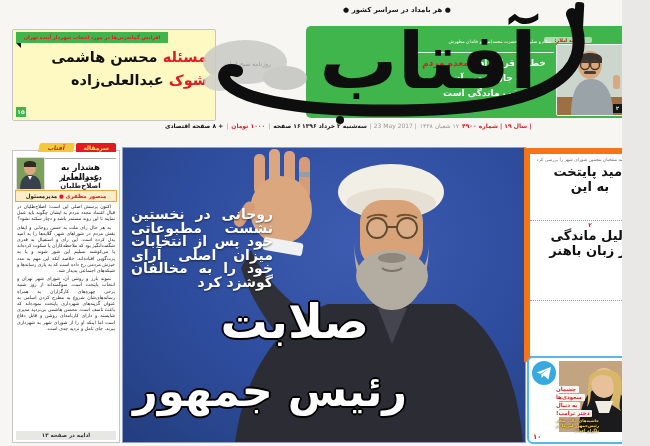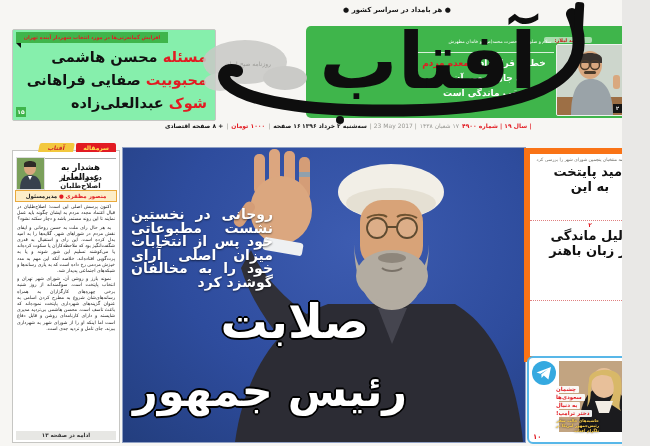--- a/index.html
+++ b/index.html
@@ -3,21 +3,21 @@
 <meta charset="utf-8">
 <style>
   html,body{margin:0;padding:0;background:#e9e8e6;}
   .page{position:relative;width:622px;height:446px;background:#f7f6f3;overflow:hidden;
         font-family:"DejaVu Sans",sans-serif;}
   .abs{position:absolute;}
   .rtl{direction:rtl;}
   
   .slogan{left:322px;top:6px;width:150px;text-align:center;font-size:7px;font-weight:bold;color:#151515;}
   
-  .hbox{left:12px;top:29px;width:202px;height:90px;background:#86efac;border:1px solid #c6c6c3;border-radius:2px;}
+  .hbox{left:12px;top:29px;width:202px;height:90px;background:#fef9c3;border:1px solid #c6c6c3;border-radius:2px;}
   .hstrip{position:absolute;left:3px;top:2px;width:152px;height:11px;background:#3fb54b;color:#e21b22;
           font-size:5px;font-weight:bold;line-height:11px;text-align:center;white-space:nowrap;overflow:hidden;}
   .hfold{position:absolute;left:3px;top:13px;width:0;height:0;border-top:5px solid #111;border-left:5px solid transparent;}
   .hlines{position:absolute;right:8px;left:6px;top:16px;}
   .hline{font-size:14.5px;font-weight:bold;line-height:23px;color:#111;white-space:nowrap;}
   .hline .red{color:#e21b22;}
   .pgbadge{position:absolute;left:3px;bottom:3px;width:10px;height:10px;background:#3fb54b;color:#fff;
            font-size:6px;line-height:10px;text-align:center;font-weight:bold;}
   
   .mast{left:306px;top:26px;width:324px;height:92px;background:#3fb54b;border-radius:5px;}
@@ -95,21 +95,20 @@
 
 <div class="page">
 
   <div class="abs slogan rtl">● هر بامداد در سراسر کشور ●</div>
 
   <div class="abs hbox">
     <div class="hstrip rtl">افزایش گمانه‌زنی‌ها در مورد انتخاب شهردار آینده تهران</div>
     <div class="hfold"></div>
     <div class="hlines rtl">
       <div class="hline"><span class="red">مسئله</span> <span>محسن هاشمی</span></div>
-      <div class="hline"><span class="red">محبوبیت</span> <span>صفایی فراهانی</span></div>
       <div class="hline"><span class="red">شوک</span> <span>عبدالعلی‌زاده</span></div>
     </div>
     <div class="pgbadge">۱۵</div>
   </div>
 
   <div class="abs purple"></div>
   <div class="abs mast"></div>
   <div class="abs bismillah rtl">سلام و صلوات بر حضرت محمد(ص) و خاندان مطهرش</div>
 
   <div class="abs leylaz">

